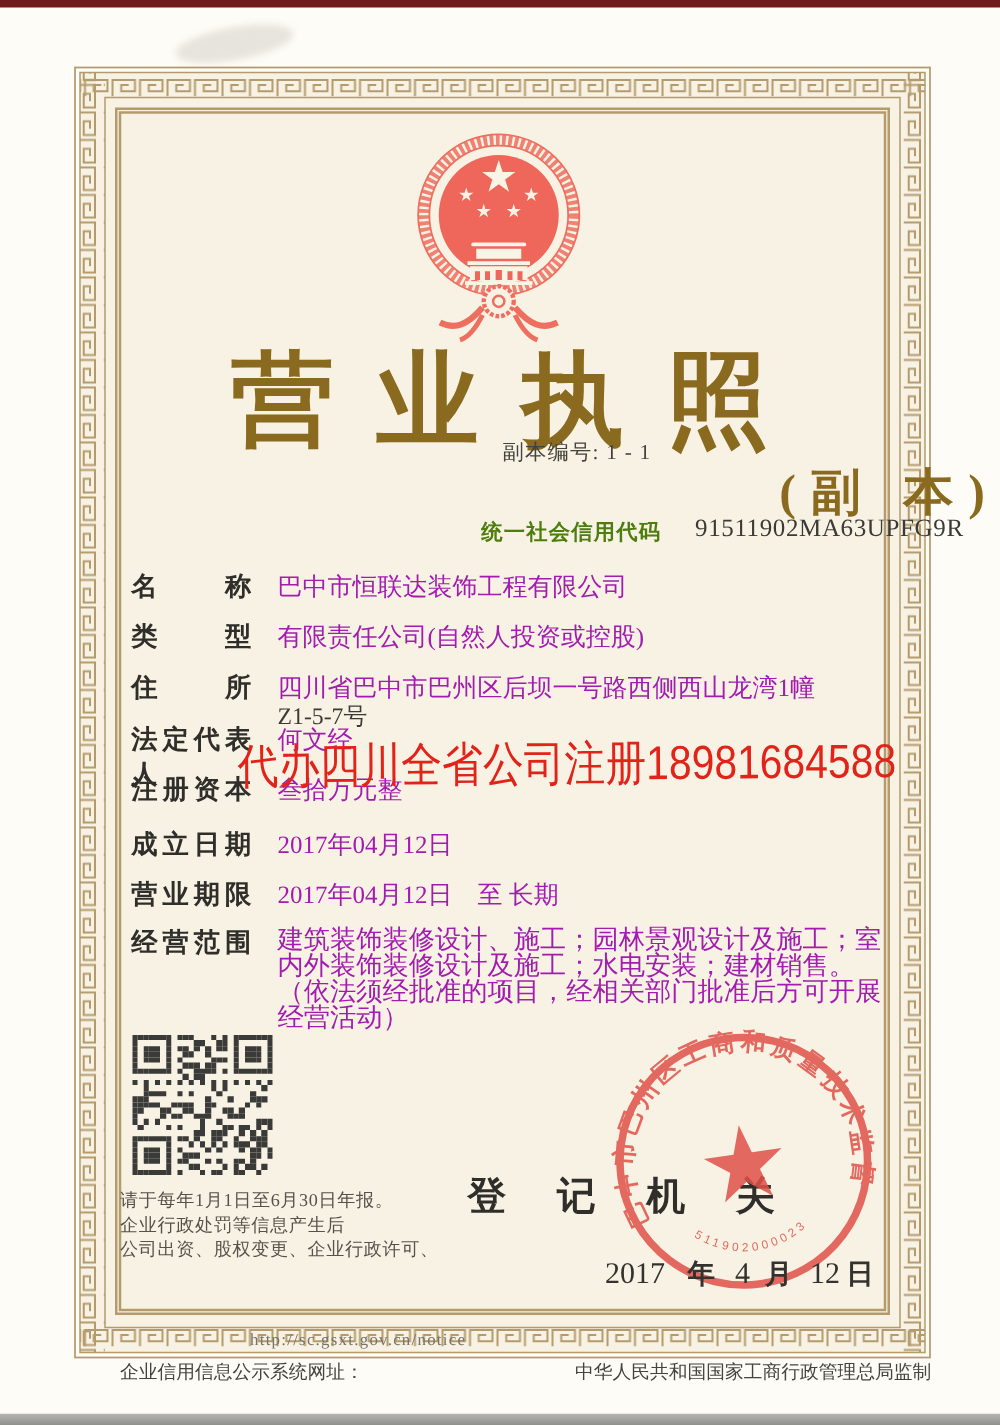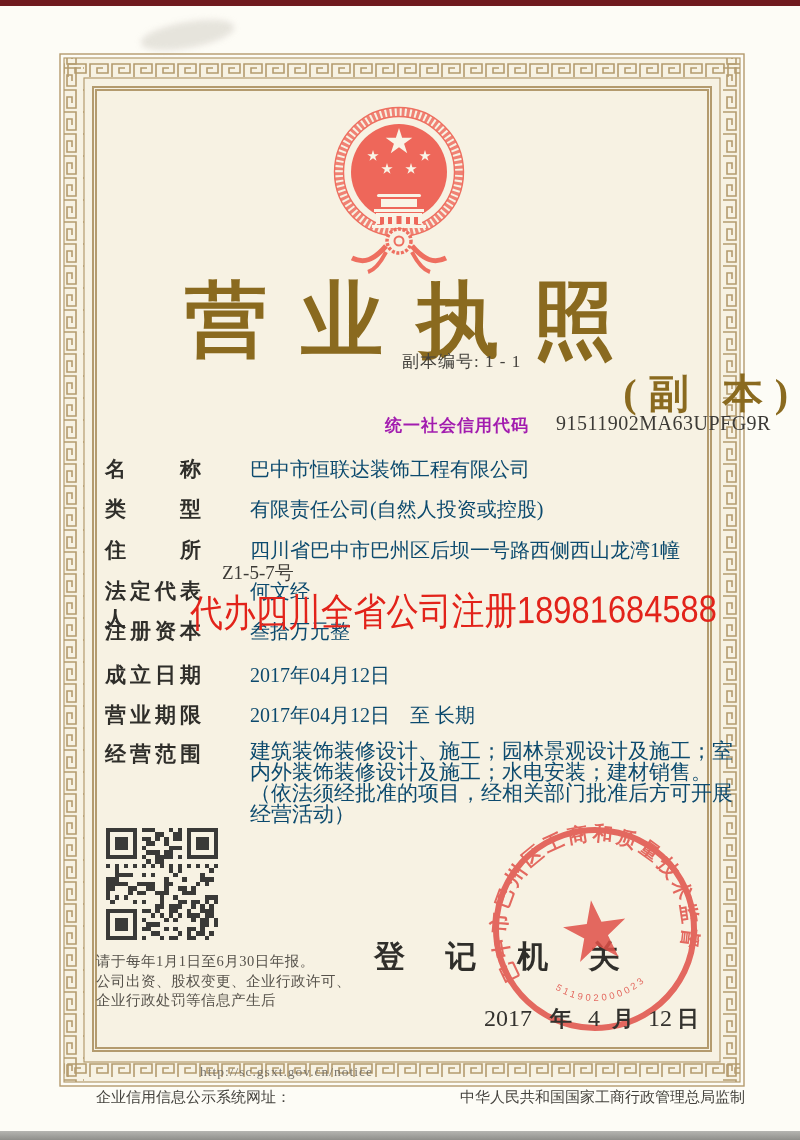--- a/index.html
+++ b/index.html
@@ -24,30 +24,30 @@
          font-family:"Liberation Sans", sans-serif;font-weight:700;font-size:82px;
          letter-spacing:34px;padding-left:34px;box-sizing:border-box;color:#8a6a1f;
          white-space:nowrap;}
   .copy-number{position:absolute;left:402px;top:350px;font-size:17px;color:#44423d;
                font-family:"Liberation Serif", serif;letter-spacing:1px;text-align:right;}
   .copy-type{position:absolute;left:0;top:366px;width:800px;text-align:right;
              font-weight:700;font-size:40px;color:#8a6a1f;letter-spacing:12px;
              font-family:"Liberation Serif", serif;}
   .credit-line{position:absolute;left:0;top:414px;width:800px;}
   .credit-label{position:absolute;left:385px;top:0;font-family:Liberation Mono, monospace;
-                font-weight:700;font-size:17px;color:#a21caf;letter-spacing:1px;}
+                font-weight:700;font-size:17px;color:#4d7c0f;letter-spacing:1px;}
   .credit-code{position:absolute;left:556px;top:-2px;font-size:20px;color:#3c3a36;
                font-family:"Liberation Serif", serif;letter-spacing:.5px;}
 
   .row{position:absolute;left:105px;width:600px;}
   .flabel{position:absolute;left:0;top:0;width:96px;
           font-family:"Liberation Sans", sans-serif;font-weight:600;font-size:21px;
           color:#2f2e2a;text-align:justify;text-align-last:justify;}
-  .fvalue{position:absolute;left:117px;top:1px;font-size:20px;color:#0c4a6e;
-          white-space:nowrap;margin-left:28px;}
+  .fvalue{position:absolute;left:117px;top:1px;font-size:20px;color:#a21caf;
+          white-space:nowrap;}
   .fvalue2{position:absolute;left:117px;top:24px;font-size:19px;color:#3c3a36;}
   .fvalue.wrap{white-space:normal;width:488px;line-height:21px;font-size:21px;}
 
   .watermark{position:absolute;left:190px;top:588px;font-family:"Liberation Sans", sans-serif;
              font-size:38px;font-weight:500;color:#e2231a;white-space:nowrap;
              transform:scaleX(.86) rotate(-.4deg);transform-origin:left top;z-index:5;}
 
   .qr{position:absolute;left:106px;top:828px;width:112px;height:112px;
       display:grid;grid-template-columns:repeat(25,1fr);grid-template-rows:repeat(25,1fr);}
   .qr div{width:100%;height:100%;}
@@ -805,22 +805,22 @@
       <div class="on"></div>
       <div></div>
       <div></div>
       <div class="on"></div>
       <div></div>
       <div></div>
     </div>
 
   <div class="notes">
     <div>请于每年1月1日至6月30日年报。</div>
+    <div>企业行政处罚等信息产生后</div>
     <div>公司出资、股权变更、企业行政许可、</div>
-    <div>企业行政处罚等信息产生后</div>
   </div>
 
   <div class="reg-label">登 记 机 关</div>
 
   <svg class="seal" width="218" height="218" viewBox="0 0 218 218">
     <defs>
       <path id="sealArc" d="M 31 152 A 89 89 0 1 1 187 152" fill="none"></path>
       <path id="serialArc" d="M 54 156 A 73 73 0 0 0 164 156" fill="none"></path>
       <polygon id="sealStar" points="0,-1 0.2245,-0.309 0.951,-0.309 0.363,0.118 0.588,0.809 0,0.382 -0.588,0.809 -0.363,0.118 -0.951,-0.309 -0.2245,-0.309"></polygon>
     </defs>

